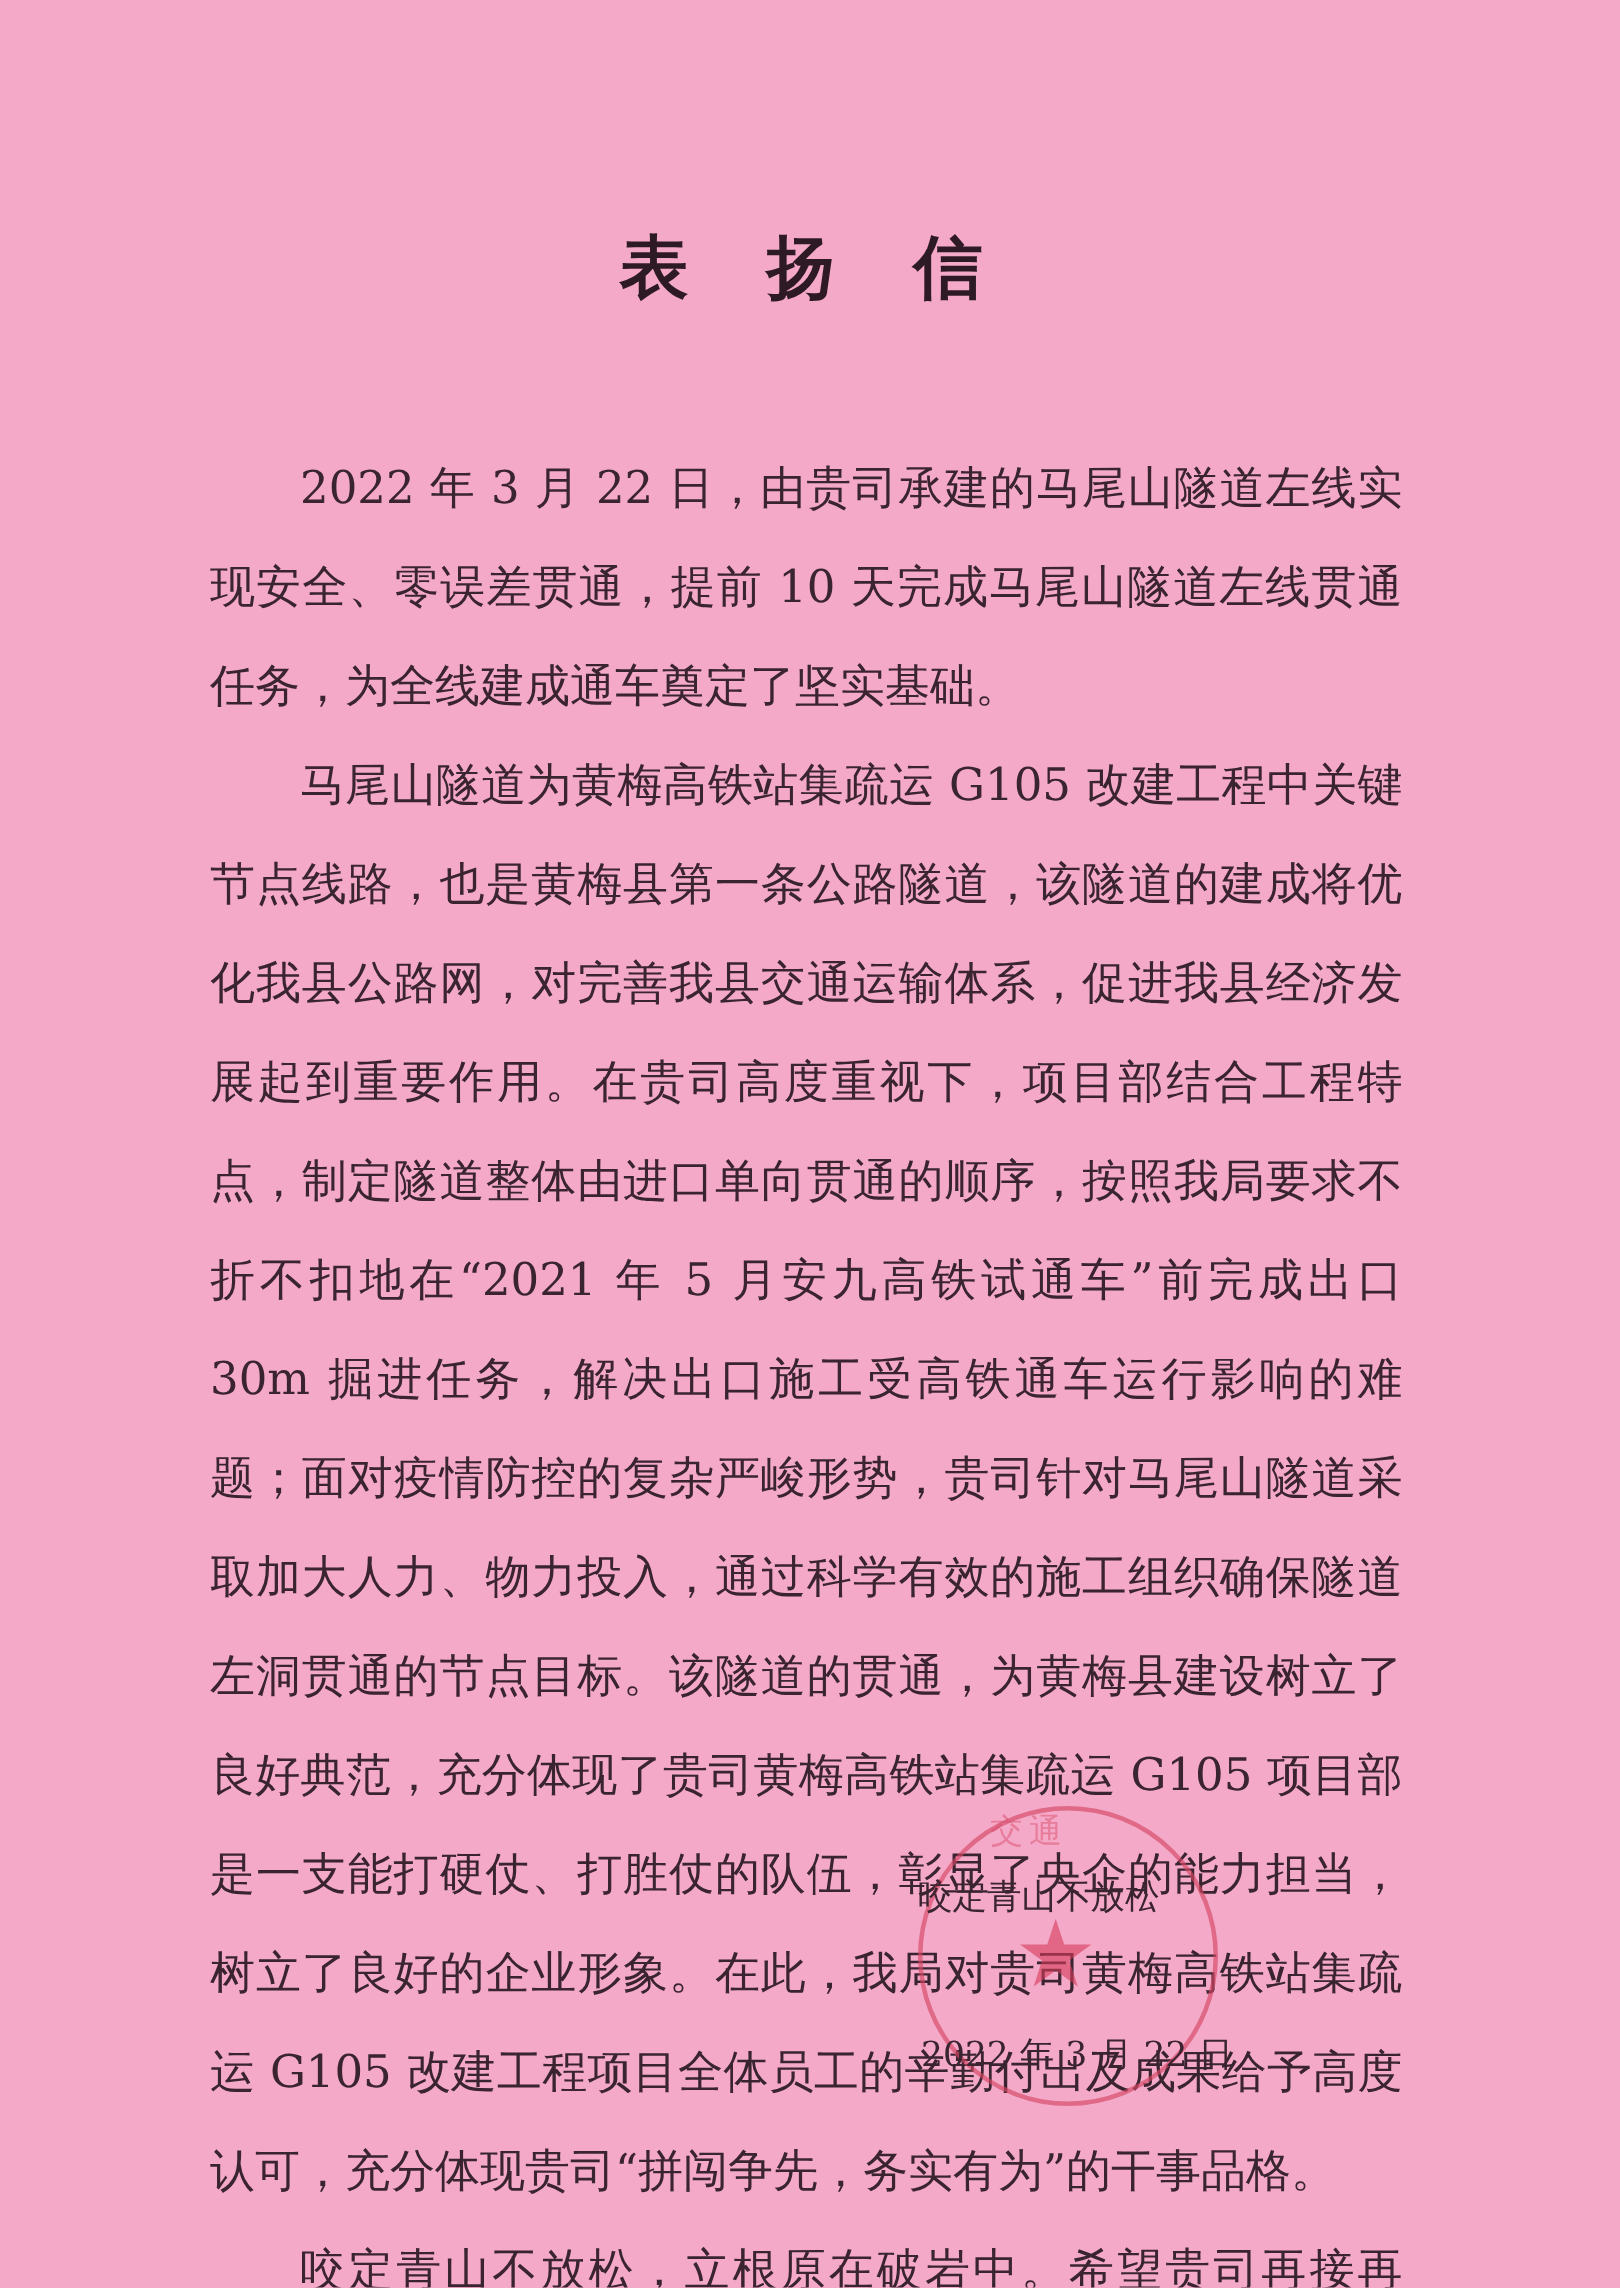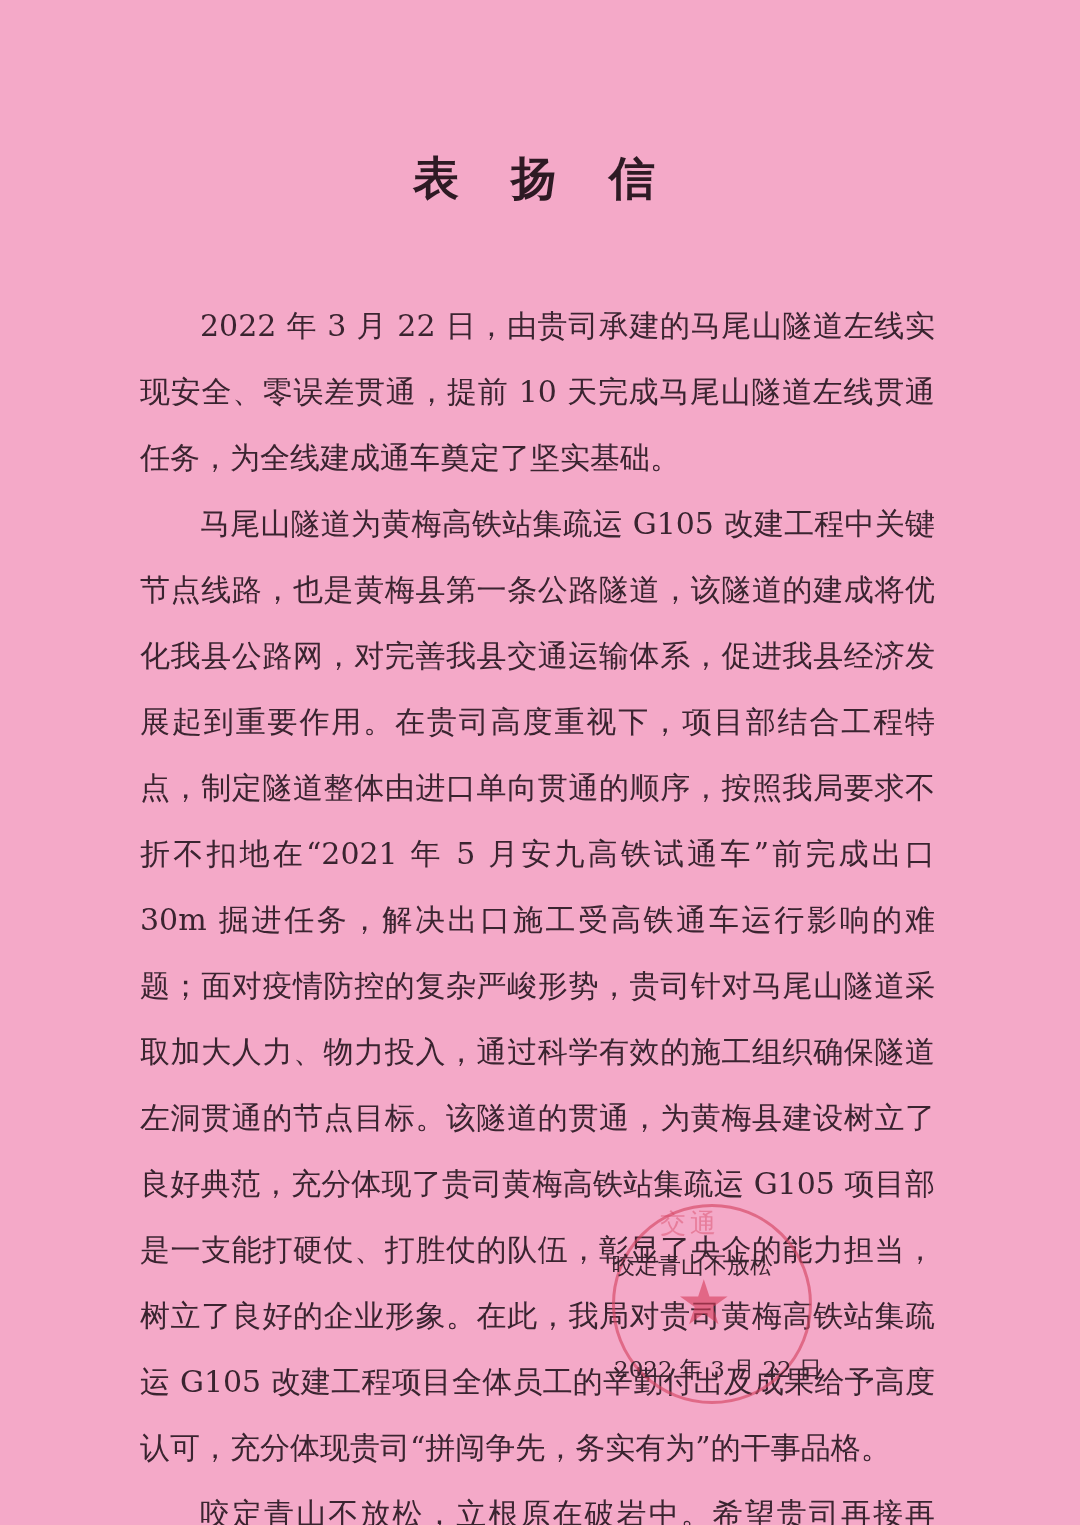--- a/index.html
+++ b/index.html
@@ -38,21 +38,21 @@
   .seal {
     position: absolute; left: 612px; top: 1204px; width: 200px; height: 200px;
     border-radius: 50%; border: 3px solid rgba(214,70,100,0.65);
     box-sizing: border-box;
   }
   .seal-star {
     position: absolute; left: 676px; top: 1272px; font-size: 62px;
     color: rgba(214,60,90,0.6); line-height: 1;
   }
   .seal-text {
-    position: absolute; left: 660px; top: 1206px; font-size: 26px;
+    position: absolute; left: 660px; top: 1206px; font-size: 22px;
     color: rgba(214,70,100,0.45); letter-spacing: 4px;
   }
 </style>
 </head>
 <body>
 
 <div class="page">
   <div class="title">表扬信</div>
 
   <div class="body-text">

